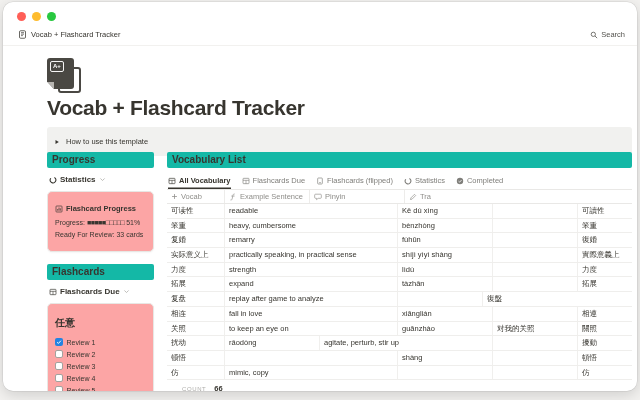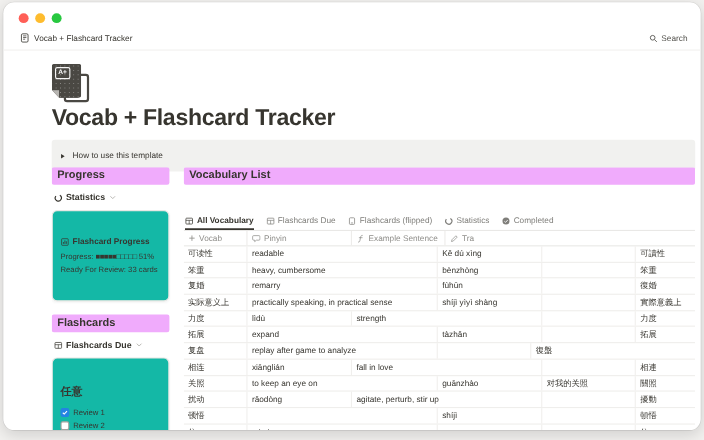--- a/index.html
+++ b/index.html
@@ -41,44 +41,44 @@
   .toggle-block { position:absolute; left:44px; top:125px; width:585px; height:29px;
                   background:#f1f1ef; border-radius:3px; display:flex; align-items:center;
                   gap:6px; padding:0 7px; font-size:7.5px; color:#37352f; }
 
   
   .content { position:absolute; left:44px; top:150px; width:585px; bottom:0;
              display:flex; gap:13px; overflow:hidden; }
   .sidebar { width:107px; flex:none; }
   .main { flex:1; min-width:0; overflow:hidden; }
 
-  .section-heading { background:#f0abfc; border-radius:2px; font-size:10px; font-weight:700;
+  .section-heading { background:#14b8a6; border-radius:2px; font-size:10px; font-weight:700;
                      padding:2px 5px 3px; color:#37352f; }
   .view-row { display:flex; align-items:center; gap:3px; font-size:8px; font-weight:700;
               color:#37352f; margin:7px 0 7px 2px; }
   .view-row .chev { color:#b3b1ad; }
-  .card { border:1px solid #e8e7e4; border-radius:5px; background:#14b8a6; padding:23px 7px;
+  .card { border:1px solid #e8e7e4; border-radius:5px; background:#fca5a5; padding:12px 7px;
           box-shadow:0 1px 2px rgba(15,15,15,.04); }
   .card-title-row { display:flex; align-items:center; gap:3px; font-size:7.5px;
                     font-weight:700; margin-bottom:6px; }
   .progress-line, .ready-line { font-size:7px; color:#37352f; margin-bottom:5px; white-space:nowrap; }
   .ready-line { margin-bottom:1px; }
   .squares { letter-spacing:-.5px; }
   .section2 { margin-top:12px; }
   .card2-title { font-size:10px; font-weight:700; margin-bottom:6px; }
   .opt-row { display:flex; align-items:center; gap:4px; height:12px; font-size:7px; color:#37352f; }
   .checkbox { width:7.5px; height:7.5px; border-radius:2px; border:1px solid #a3a29e;
               background:#fff; flex:none; display:inline-flex; align-items:center; justify-content:center; }
   .checkbox.checked { border:none; background:#2383e2; }
   .opt-divider { border-top:1px solid #dddcd9; width:72px; margin:4px 0 4px 1px; }
 
   
   .tabs { display:flex; gap:11px; margin-top:6px; border-bottom:1px solid #e9e8e6; padding:0 1px; }
   .tab { display:flex; align-items:center; gap:3px; font-size:7.5px; color:#7f7e7a;
-         padding:2px 0 4px; white-space:nowrap;margin-top:20px; }
+         padding:2px 0 4px; white-space:nowrap; }
   .tab.active { color:#37352f; font-weight:700; box-shadow:inset 0 -1.5px 0 #37352f; }
 
   .vtable { width:521px; }
   .thead { display:flex; height:14px; border-bottom:1px solid #e9e8e6; color:#8f8e8a; }
   .th { display:flex; align-items:center; gap:3px; padding:0 4px; font-size:7.5px;
         border-right:1px solid #edecea; overflow:hidden; white-space:nowrap; flex:none; }
   .trow { display:flex; height:14.7px; border-bottom:1px solid #efeeec; }
   .td { padding:0 4px; font-size:7.5px; line-height:14.2px; border-right:1px solid #f0efed;
         overflow:hidden; white-space:nowrap; flex:none; color:#37352f; }
   .c0 { width:58px; } .c1 { width:173px; } .c2 { width:95px; } .c3 { width:85px; }
@@ -285,36 +285,36 @@
       <div class="vtable">
         <div class="thead" id="thead">
             <div class="th c0">
               <span class="icon">
                 <svg width="7" height="7" viewBox="0 0 10 10">
                   <path d="M5 1.5v7M1.5 5h7" stroke="currentColor" stroke-width="1.1"></path>
                 </svg>
               </span>
               <span>Vocab</span>
             </div>
+            <div class="th c3">
+              <span class="icon">
+                <svg width="8" height="8" viewBox="0 0 12 12">
+                  <path d="M8.6 1.5c-1.8-.3-2.5.7-2.8 2.2L4.8 8.6c-.3 1.4-1 2.2-2.6 1.9M3.4 4.6h5" stroke="currentColor" fill="none"></path>
+                </svg>
+              </span>
+              <span>Example Sentence</span>
+            </div>
             <div class="th c2">
               <span class="icon">
                 <svg width="8" height="8" viewBox="0 0 12 12">
                   <path d="M2.4 1.8h7.2a1.4 1.4 0 0 1 1.4 1.4v3.4a1.4 1.4 0 0 1-1.4 1.4H6.2L3.8 10V8H2.4A1.4 1.4 0 0 1 1 6.6V3.2a1.4 1.4 0 0 1 1.4-1.4z" fill="none" stroke="currentColor"></path>
                 </svg>
               </span>
               <span>Pinyin</span>
             </div>
-            <div class="th c3">
-              <span class="icon">
-                <svg width="8" height="8" viewBox="0 0 12 12">
-                  <path d="M8.6 1.5c-1.8-.3-2.5.7-2.8 2.2L4.8 8.6c-.3 1.4-1 2.2-2.6 1.9M3.4 4.6h5" stroke="currentColor" fill="none"></path>
-                </svg>
-              </span>
-              <span>Example Sentence</span>
-            </div>
             <div class="th c4">
               <span class="icon">
                 <svg width="8" height="8" viewBox="0 0 12 12">
                   <path d="M2.2 9.8l.6-2.4 5.4-5.4 1.8 1.8-5.4 5.4-2.4.6z" fill="none" stroke="currentColor"></path>
                 </svg>
               </span>
               <span>Tra</span>
             </div>
           </div>
         <div id="tbody">
@@ -341,63 +341,63 @@
             </div>
             <div class="trow">
               <div class="td c0">实际意义上</div>
               <div class="td c1">practically speaking, in practical sense</div>
               <div class="td c2">shíjì yìyì shàng</div>
               <div class="td c3"></div>
               <div class="td c4">實際意義上</div>
             </div>
             <div class="trow">
               <div class="td c0">力度</div>
+              <div class="td c1">strength</div>
               <div class="td c2">lìdù</div>
-              <div class="td c1">strength</div>
               <div class="td c3"></div>
               <div class="td c4">力度</div>
             </div>
             <div class="trow">
               <div class="td c0">拓展</div>
               <div class="td c1">expand</div>
               <div class="td c2">tàzhǎn</div>
               <div class="td c3"></div>
               <div class="td c4">拓展</div>
             </div>
             <div class="trow">
               <div class="td c0">复盘</div>
               <div class="td c1">replay after game to analyze</div>
               <div class="td c3"></div>
               <div class="td c4">復盤</div>
             </div>
             <div class="trow">
               <div class="td c0">相连</div>
+              <div class="td c1">fall in love</div>
               <div class="td c2">xiānglián</div>
-              <div class="td c1">fall in love</div>
               <div class="td c3"></div>
               <div class="td c4">相連</div>
             </div>
             <div class="trow">
               <div class="td c0">关照</div>
               <div class="td c1">to keep an eye on</div>
               <div class="td c2">guānzhào</div>
               <div class="td c3">对我的关照</div>
               <div class="td c4">關照</div>
             </div>
             <div class="trow">
               <div class="td c0">扰动</div>
               <div class="td c2">rǎodòng</div>
               <div class="td c1">agitate, perturb, stir up</div>
               <div class="td c3"></div>
               <div class="td c4">擾動</div>
             </div>
             <div class="trow">
               <div class="td c0">顿悟</div>
               <div class="td c1"></div>
-              <div class="td c2">shíjì</div>
+              <div class="td c2">shàng</div>
               <div class="td c3"></div>
               <div class="td c4">頓悟</div>
             </div>
             <div class="trow">
               <div class="td c0">仿</div>
               <div class="td c1">mimic, copy</div>
               <div class="td c2"></div>
               <div class="td c3"></div>
               <div class="td c4">仿</div>
             </div>

